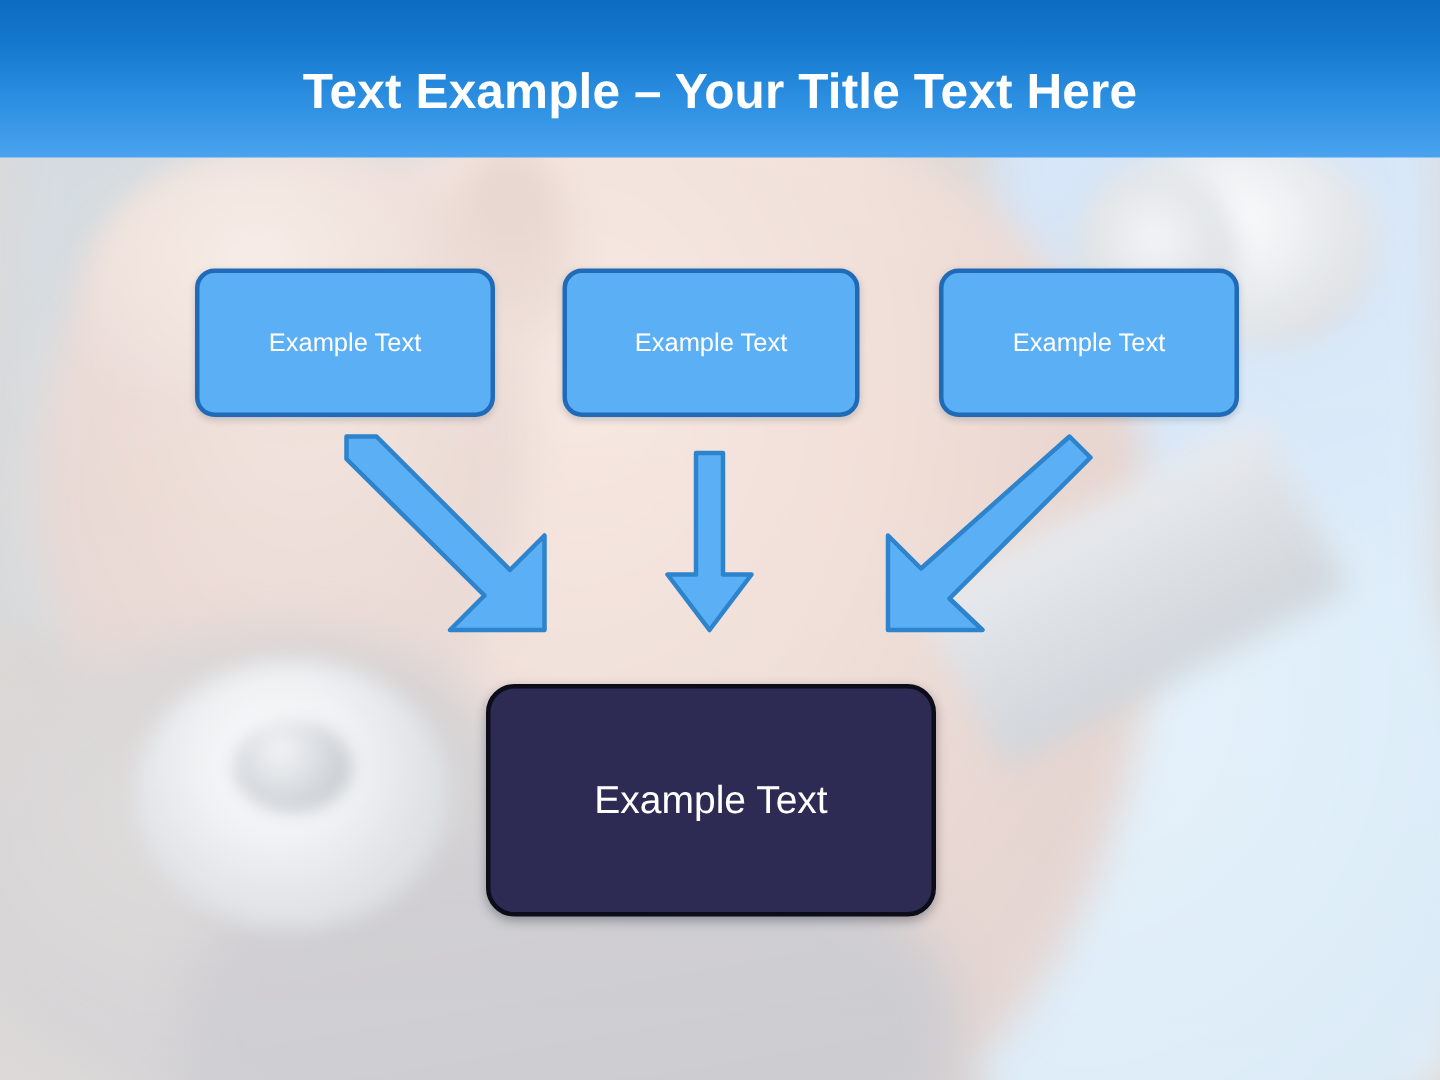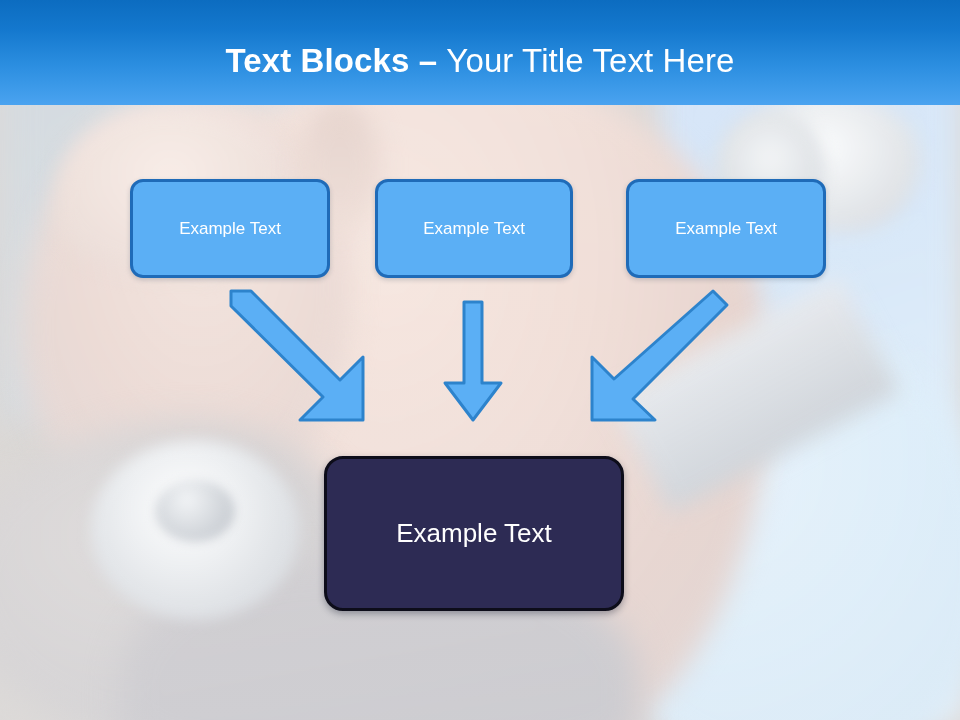--- a/index.html
+++ b/index.html
@@ -132,21 +132,21 @@
     display:flex; align-items:center; justify-content:center;
   }
   .header-title {
     color:#ffffff;
     font-size:33px;
     letter-spacing:0.1px;
     white-space:nowrap;
     padding-top:16px;
   }
   .header-title .strong { font-weight:bold; }
-  .header-title .light  { font-weight:normal; }
+  .header-title .light  { font-weight:bold; }
   .header-title .dash   { font-weight:bold; }
 
   
   .tbox {
     position:absolute;
     height:99px;
     border-radius:13px;
     display:flex; align-items:center; justify-content:center;
     color:#ffffff;
     font-size:17px;
@@ -192,21 +192,21 @@
     <div class="ly bg-disc"></div>
     <div class="ly bg-disc-knob"></div>
     <div class="ly bg-dumbbell"></div>
     <div class="ly bg-dumbbell2"></div>
     <div class="ly bg-bar"></div>
     <div class="photo-wash"></div>
   </div>
 
   <div class="header" style="background: linear-gradient(rgb(12, 108, 192) 0%, rgb(20, 120, 206) 28%, rgb(43, 142, 224) 62%, rgb(74, 163, 240) 100%);">
     <div class="header-title" style="color: rgb(255, 255, 255);">
-      <span class="strong">Text Blocks</span><span class="dash"> – </span><span class="light">Your Title Text Here</span>
+      <span class="strong">Text Example</span><span class="dash"> – </span><span class="light">Your Title Text Here</span>
     </div>
   </div>
 
   <svg id="arrows" viewBox="0 0 960 720">
 
     <polygon fill="#5BAFF5" stroke="#2D83CC" stroke-width="3" stroke-linejoin="round" points="231,291 251,291 340,380 363,357 363,420 300,420 323,397 231,306"></polygon>
 
     <polygon fill="#5BAFF5" stroke="#2D83CC" stroke-width="3" stroke-linejoin="round" points="464,302 482,302 482,383 501,383 473,420 445,383 464,383"></polygon>
 
     <polygon fill="#5BAFF5" stroke="#2D83CC" stroke-width="3" stroke-linejoin="round" points="713,291 727,305 633,399 655,420 592,420 592,357 614,379"></polygon>

